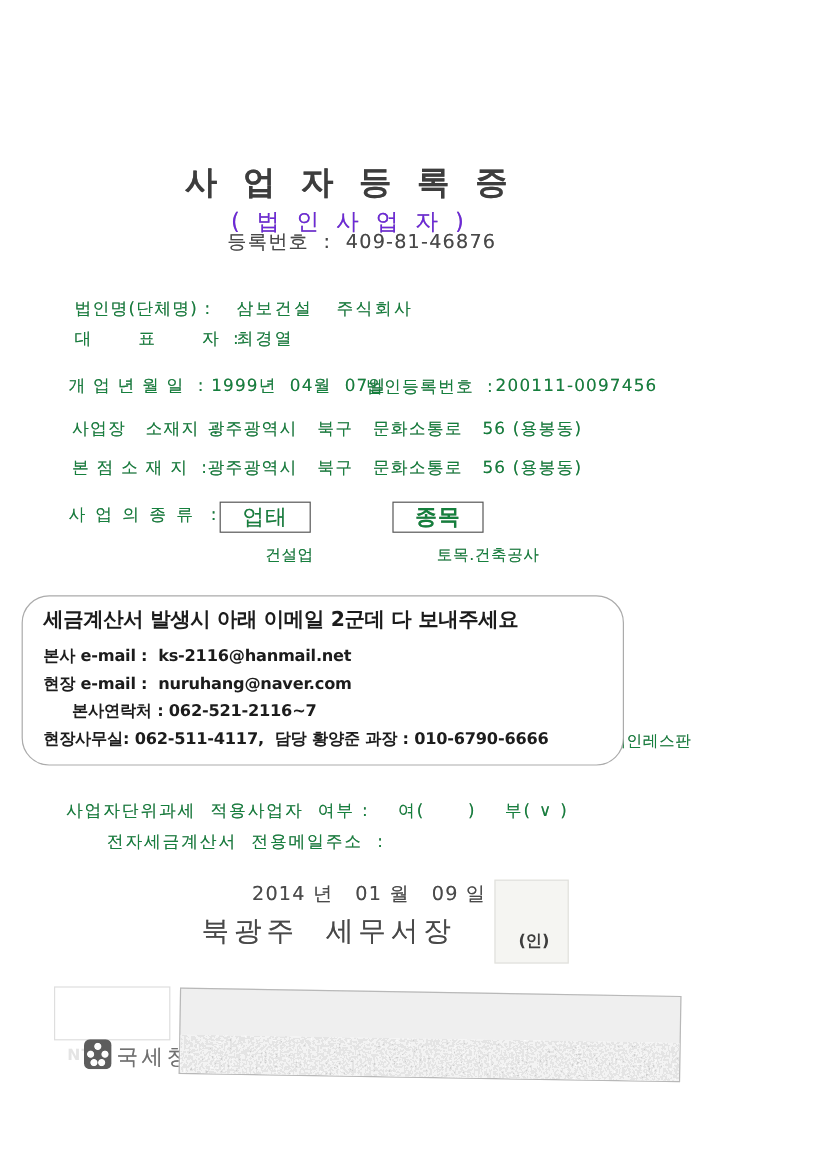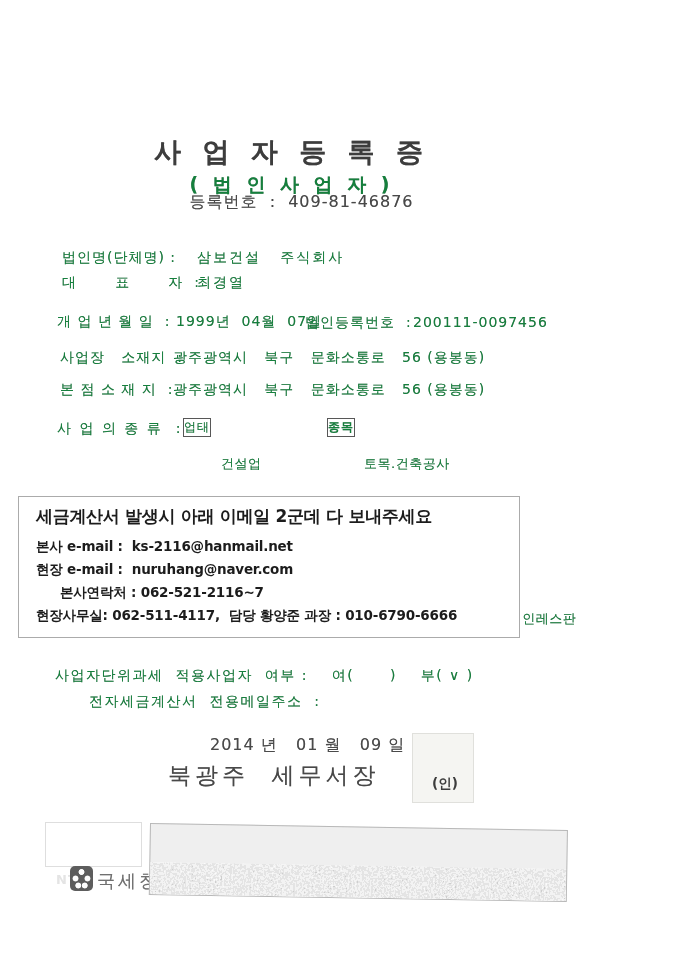--- a/index.html
+++ b/index.html
@@ -5,25 +5,25 @@
   html,body{margin:0;padding:0;background:#ffffff;}
   #page{
     position:relative;width:679px;height:960px;background:#ffffff;overflow:hidden;
     font-family:"DejaVu Sans","Liberation Sans",sans-serif;
     color:#4f4f4f;
   }
   .abs{position:absolute;white-space:pre;}
   .scan{color:#15803d;text-shadow:0 0 0.4px rgba(80,80,80,0.55);}
   .center{left:0;width:583px;text-align:center;}
   .doc-title{top:134px;font-size:27px;font-weight:bold;letter-spacing:6px;color:#3d3d3d;text-shadow:0 0 0.5px rgba(60,60,60,0.6);}
-  .doc-subtitle{top:172px;font-size:19px;letter-spacing:4px;color:#15803d;font-weight:bold;}
+  .doc-subtitle{top:172px;font-size:19px;letter-spacing:4px;color:#6d28d9;}
   .doc-regno{top:192px;font-size:16px;letter-spacing:1px;color:#484848;padding-left:10px;}
   .f14{font-size:14px;letter-spacing:1px;}
   .f145{font-size:14px;letter-spacing:1px;text-align:right;}
-  .typebox{border:1.5px solid #575757;padding:0 0;font-size:12px;letter-spacing:1px;}
+  .typebox{border:1.5px solid #575757;padding:0 18px;font-size:18px;letter-spacing:1px;}
   .typelist div{font-size:13px;line-height:13.8px;letter-spacing:0.5px;}
   .notice{
     left:18px;top:496px;width:500px;height:140px;background:#ffffff;
     border:1px solid #ababab;color:#1c1c1c;
   }
   .notice .nt{position:absolute;left:17px;top:8px;font-size:17px;font-weight:bold;white-space:pre;letter-spacing:-0.3px;}
   .notice .nl{position:absolute;left:17px;font-size:13.5px;font-weight:bold;white-space:pre;letter-spacing:-0.2px;}
   .sealbox{
     left:412px;top:733px;width:60px;height:68px;background:#f5f5f2;border:1px solid #e0e0dc;
   }
@@ -83,21 +83,21 @@
     <div>도소매</div>
   </div>
   <span class="abs scan typebox" style="left:327px;top:418px;font-weight:bold;">종목</span>
   <div class="abs scan typelist" style="left:364px;top:419px;">
     <div>토목.건축공사</div>
     <div>금속. 창호</div>
     <div>금속구조물.창호공사</div>
     <div>샷슈. 알미늄샷슈바.  스테인레스판</div>
   </div>
 
-  <div class="abs notice" style="white-space:normal;">
+  <div class="abs notice" style="white-space:normal;border-radius:23px;">
     <div class="nt">세금계산서 발생시 아래 이메일 2군데 다 보내주세요</div>
     <div class="nl" style="top:41px;">본사 e-mail :  ks-2116@hanmail.net</div>
     <div class="nl" style="top:64px;">현장 e-mail :  nuruhang@naver.com</div>
     <div class="nl" style="top:87px;margin-left:24px;">본사연락처 : 062-521-2116~7</div>
     <div class="nl" style="top:110px;">현장사무실: 062-511-4117,  담당 황양준 과장 : 010-6790-6666</div>
   </div>
 
   <div class="abs scan f14" style="left:55px;top:667px;letter-spacing:1.5px;">사업자단위과세  적용사업자  여부 :    여(      )    부( ∨ )</div>
   <div class="abs scan f14" style="left:55px;top:693px;letter-spacing:1.5px;margin-left:34px;">전자세금계산서  전용메일주소  :</div>
 

